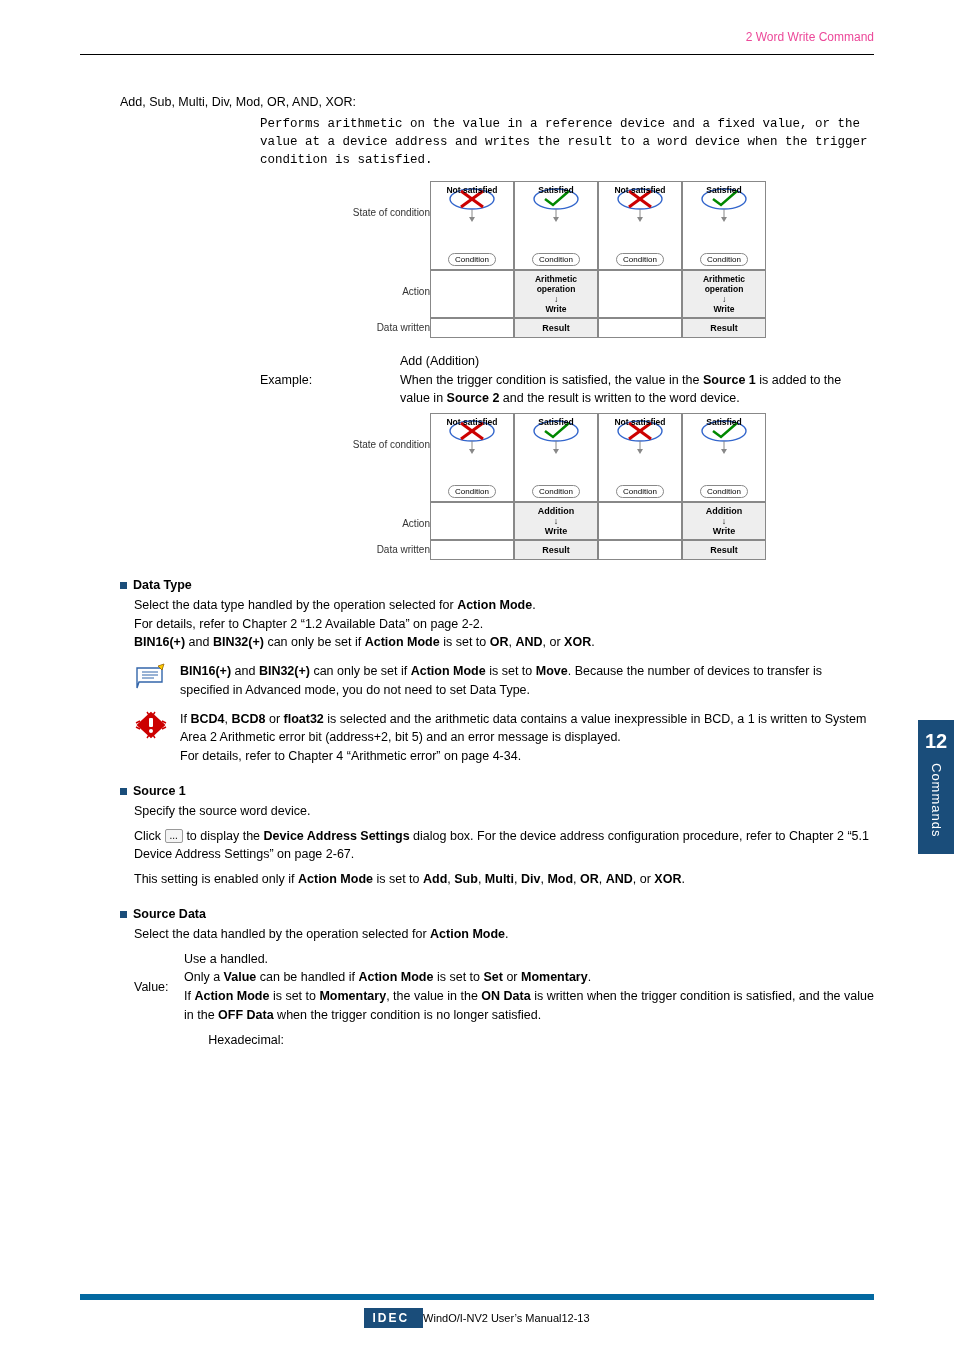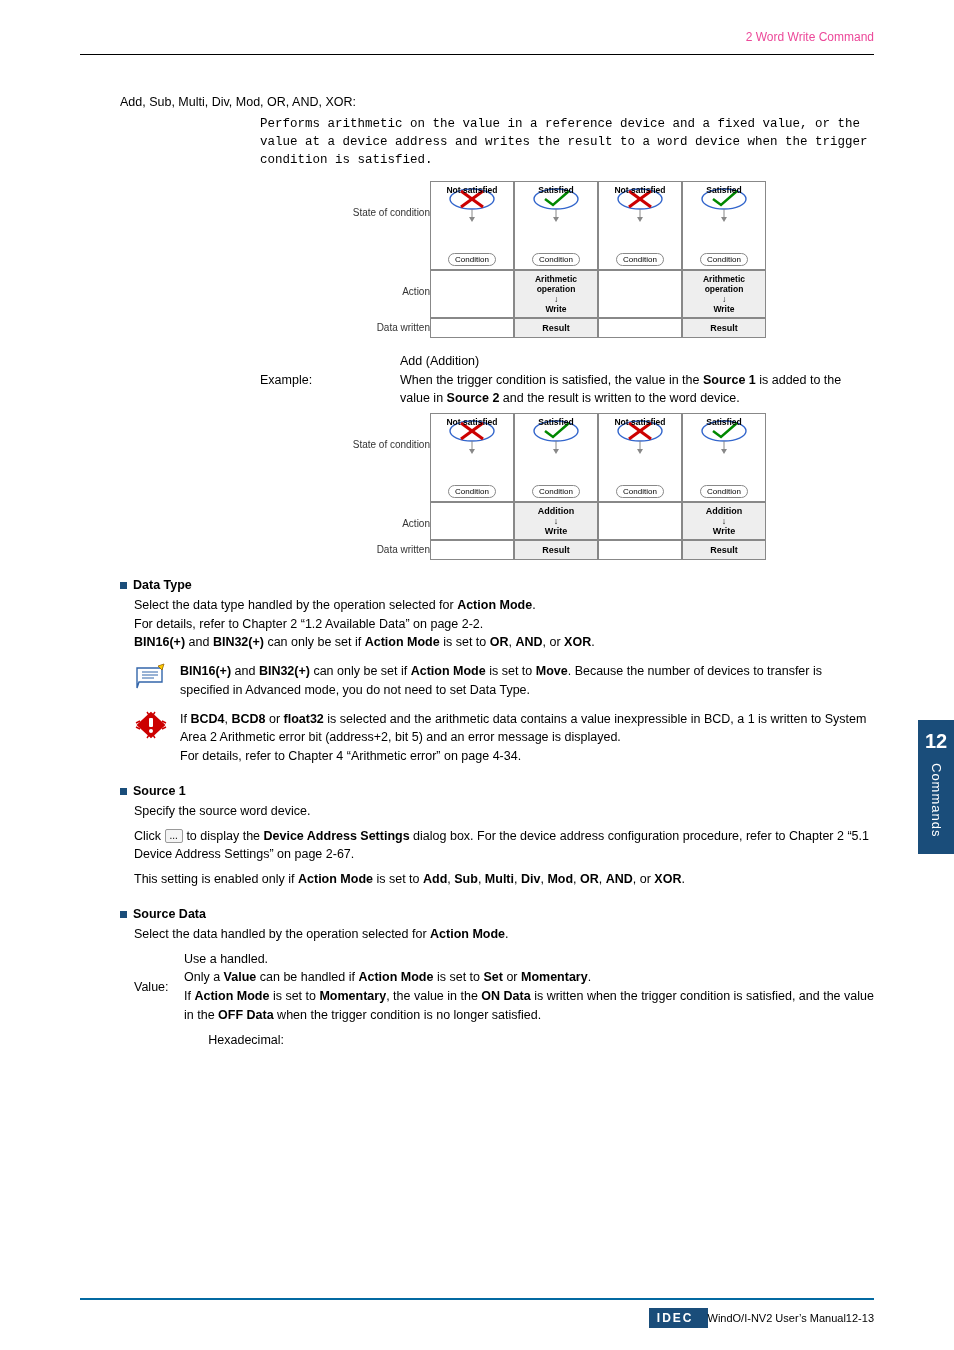--- a/index.html
+++ b/index.html
@@ -30,21 +30,21 @@
   .ellipsis-btn { display: inline-block; border: 1px solid #999; background: #f4f4f4; padding: 0 4px; font-size: 10px; line-height: 12px; vertical-align: middle; border-radius: 2px; }
   .value-row { display: flex; margin-left: 14px; line-height: 1.5; margin-bottom: 4px; align-items: center; }
   .value-label { width: 50px; }
   .value-body { flex: 1; }
   .hex-row { display: flex; margin-left: 64px; line-height: 1.5; margin-top: 6px; }
   .hex-label { width: 100px; text-align: right; }
   .hex-body { flex: 1; }
   .side-tab { position: absolute; right: 0; top: 720px; width: 36px; background: #1a4d7a; color: #fff; text-align: center; padding: 10px 0 14px 0; }
   .side-tab .num { font-size: 20px; font-weight: bold; display: block; }
   .side-tab .txt { writing-mode: vertical-rl; font-size: 13px; letter-spacing: 1px; margin: 10px auto 0 auto; }
-  .footer { position: absolute; bottom: 22px; left: 80px; right: 80px; border-top: 2px solid #0369a1; padding-top: 8px; display: flex; justify-content: flex-end; font-size: 11px; align-items: center; }
+  .footer { position: absolute; bottom: 22px; left: 80px; right: 80px; border-top: 6px solid #0369a1; padding-top: 8px; display: flex; justify-content: center; font-size: 11px; align-items: center; }
   .footer-left { background: #1a4d7a; color: #fff; font-weight: bold; padding: 3px 14px 3px 8px; letter-spacing: 2px; font-size: 12px; }
   .footer-right { font-weight: normal; }
   .arrow-down { display: block; }
 </style>
 </head>
 <body>
 
 <div class="page">
   <div class="header-right">2 Word Write Command</div>
   <div class="top-rule"></div>

